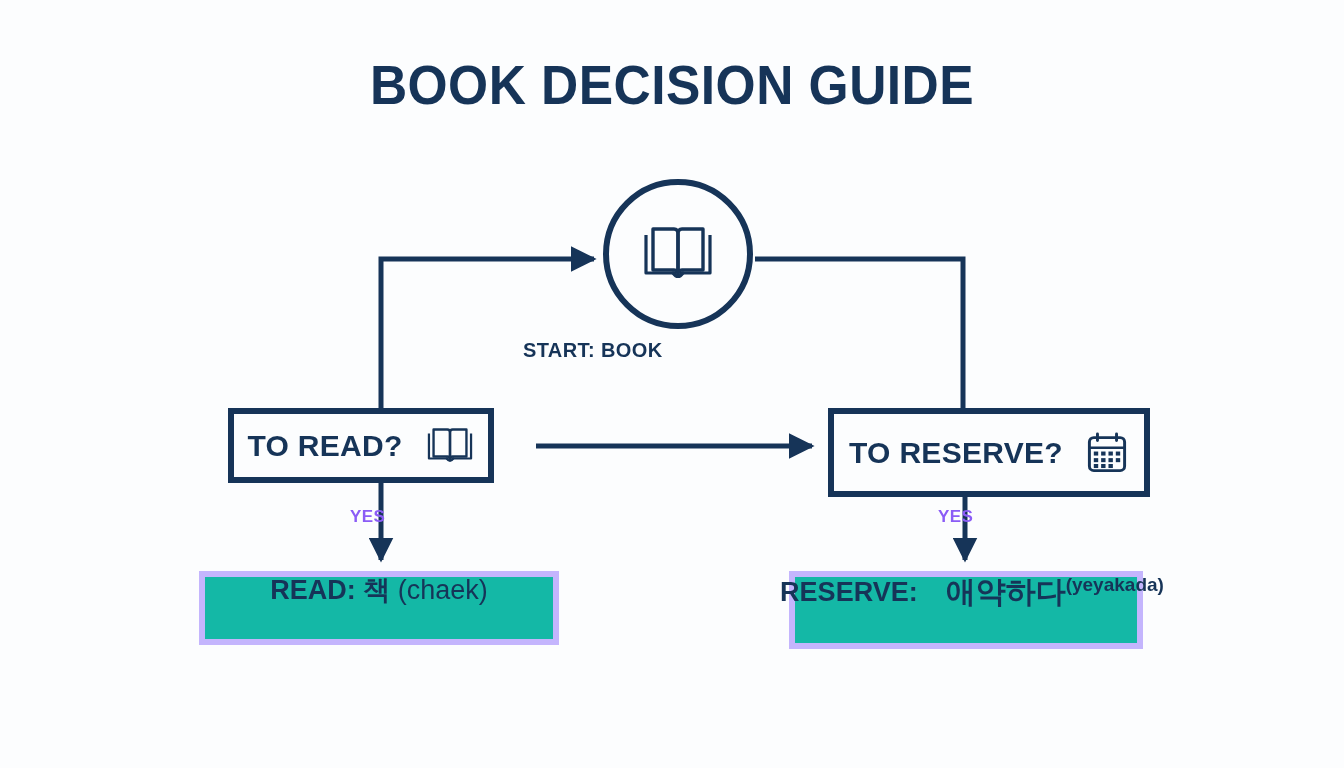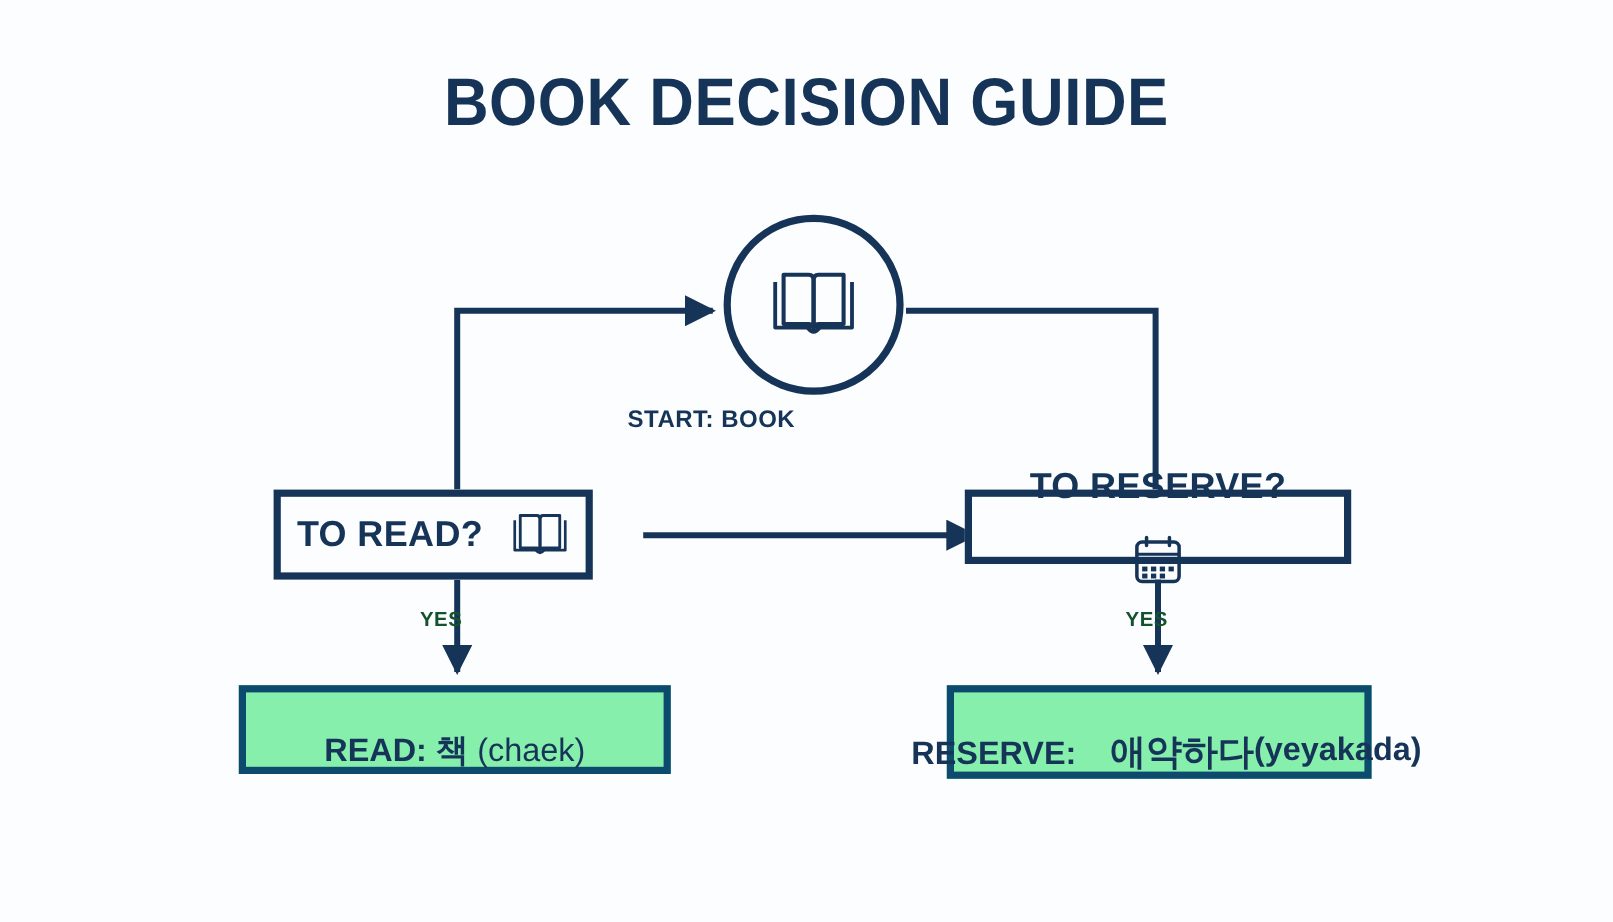--- a/index.html
+++ b/index.html
@@ -97,33 +97,32 @@
     letter-spacing: 0.3px;
     white-space: nowrap;
   }
   #box-to-read {
     left: 228px;
     top: 408px;
     width: 266px;
     height: 75px;
   }
   #box-to-reserve {
-    left: 804px;
+    left: 828px;
     top: 408px;
     width: 322px;
-    height: 62px;
-    flex-direction: column;
+    height: 89px;
   }
 
   
   .result-box {
-    border: 6px solid #0c4a6e;
-    background: #86efac;
-    display: flex;
-    align-items: flex-end;
+    border: 6px solid #c4b5fd;
+    background: #14b8a6;
+    display: flex;
+    align-items: flex-start;
     justify-content: center;
     box-sizing: border-box;
   }
   #box-read {
     left: 199px;
     top: 571px;
     width: 360px;
     height: 74px;
   }
   #box-reserve {
@@ -155,32 +154,32 @@
     flex-direction: row;
     align-items: flex-start;
     line-height: 1.0;
   }
   #reserve-korean {
     font-size: 30px;
     font-weight: bold;
     color: #163458;
   }
   #reserve-romaji {
-    font-size: 27px;
+    font-size: 19px;
     font-weight: bold;
     color: #163458;
     margin-top: -2px;
   }
 
   
   .edge-label {
     position: absolute;
     font-size: 17px;
     font-weight: bold;
-    color: #14532d;
+    color: #8b5cf6;
     letter-spacing: 0.4px;
   }
   #yes-left  { left: 350px; top: 507px; }
   #yes-right { left: 938px; top: 507px; }
 
   .icon-svg { display: block; }
 </style>
 </head>
 <body>
 

